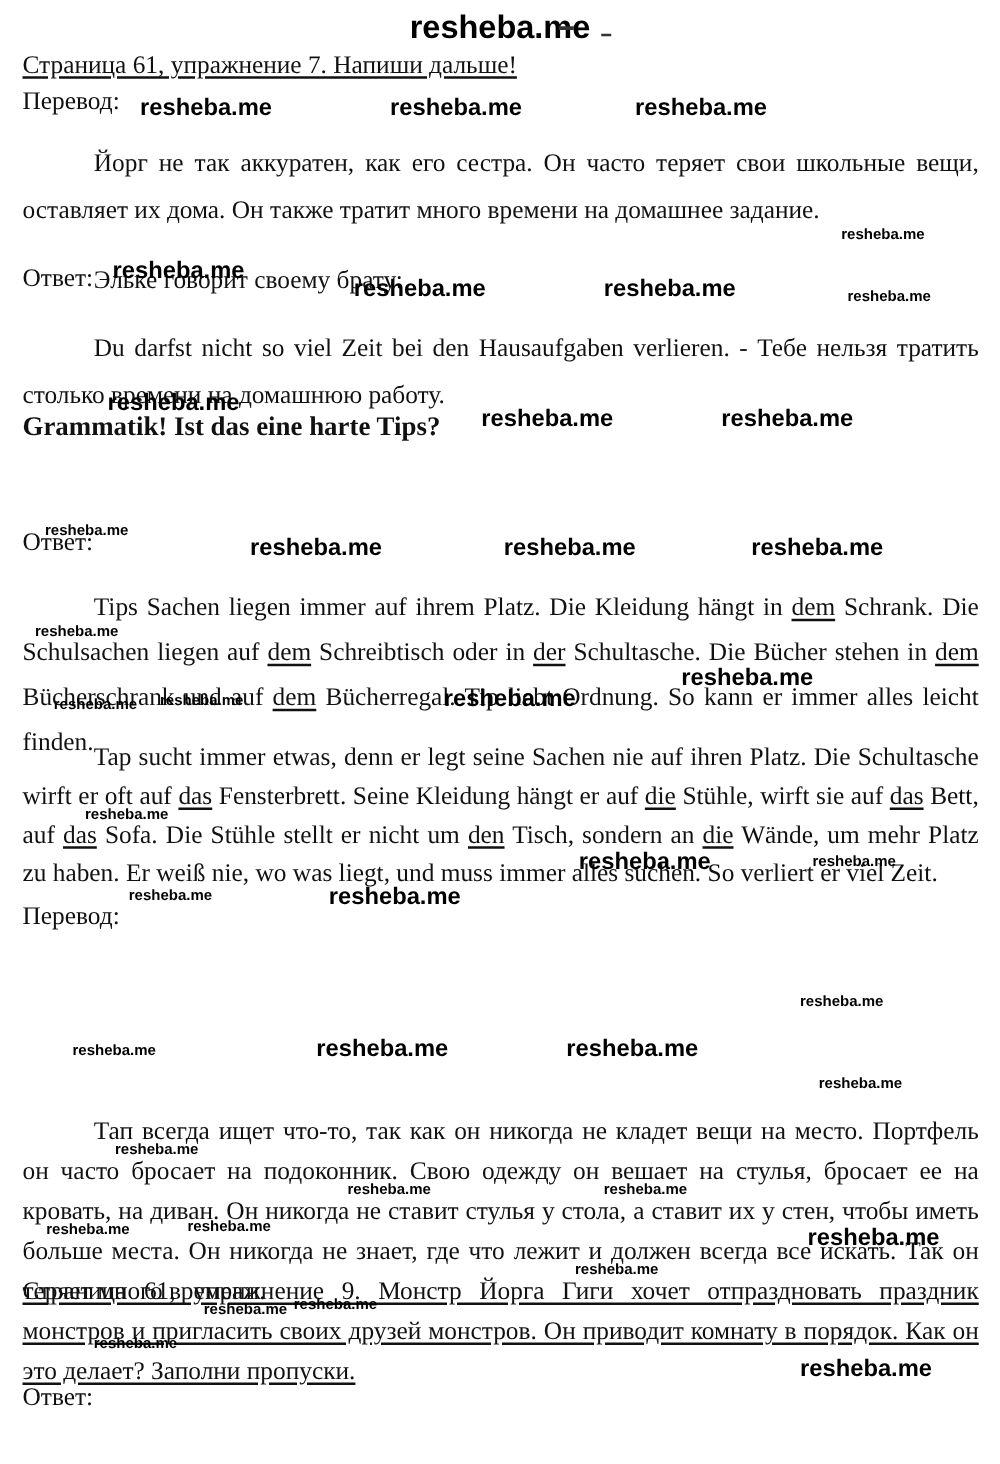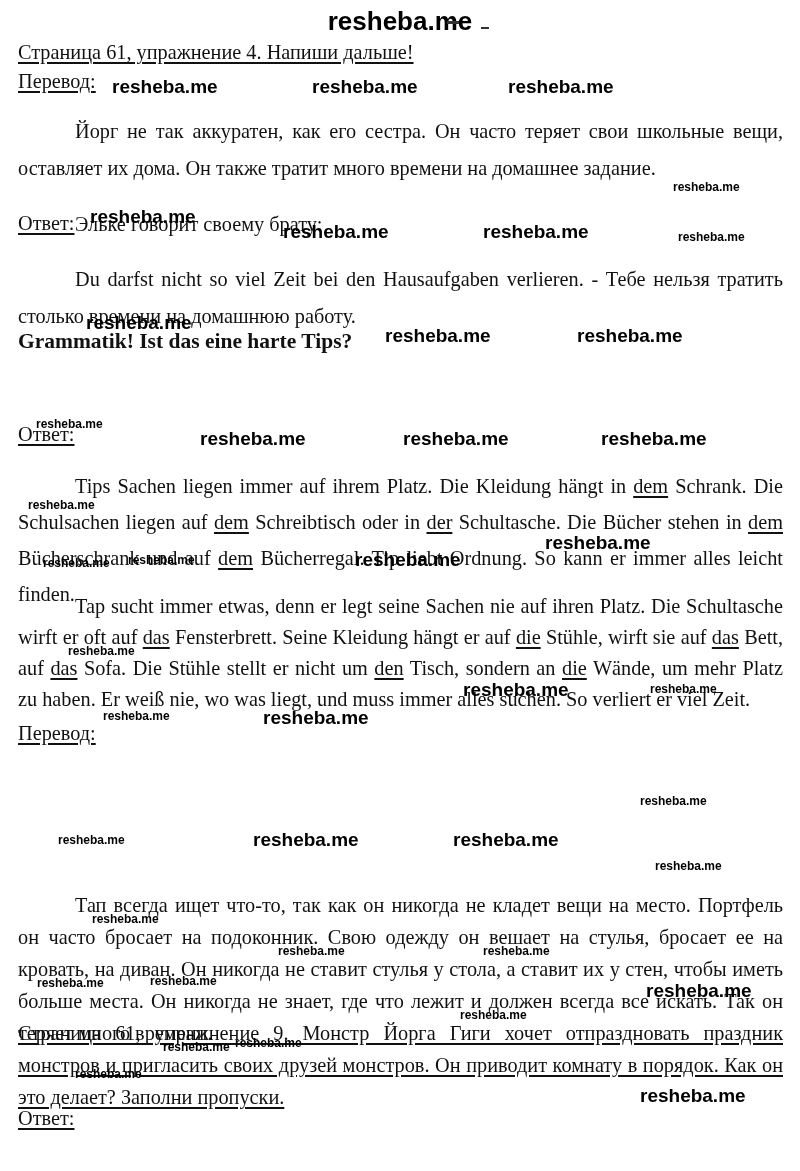--- a/index.html
+++ b/index.html
@@ -23,21 +23,21 @@
   .txt{
     left:18px;width:765px;
     font-size:20.3px;line-height:37px;
     text-align:justify;
   }
   .indent{text-indent:57px;}
   .ul{text-decoration:underline;text-decoration-thickness:1.6px;text-underline-offset:3px;}
   .label{
     left:18px;
     font-size:20.3px;line-height:25px;
-    text-decoration:underline;text-decoration-thickness:1.6px;text-underline-offset:3px;
+    text-decoration-thickness:1.6px;text-underline-offset:3px;
   }
   .h-ex6{top:39px;text-align:left;line-height:26px;}
   .perevod1{top:69px;}
   .p1{top:93px;}
   .p-elke{top:186px;text-align:left;}
   .otvet1{top:211px;}
   .p2{top:241px;}
   .grammatik{
     top:328px;left:18px;
     font-size:21.5px;font-weight:bold;line-height:26px;
@@ -71,21 +71,21 @@
 </style>
 </head>
 <body>
 
 <div class="page">
 
   <div class="abs site-title">resheba.me</div>
   <div class="abs artifact-bar" style="left:447px;top:21px;width:12px;height:3px;"></div>
   <div class="abs artifact-bar" style="left:481px;top:27px;width:8px;height:2px;"></div>
 
-  <div class="abs txt ul h-ex6">Страница 61, упражнение 4. Напиши дальше!</div>
+  <div class="abs txt ul h-ex6">Страница 61, упражнение 7. Напиши дальше!</div>
 
   <div class="abs label perevod1">Перевод:</div>
 
   <p class="abs txt indent p1">Йорг не так аккуратен, как его сестра. Он часто теряет свои школьные вещи, оставляет их дома. Он также тратит много времени на домашнее задание.</p>
 
   <p class="abs txt indent p-elke">Эльке говорит своему брату:</p>
 
   <div class="abs label otvet1">Ответ:</div>
 
   <p class="abs txt indent p2">Du darfst nicht so viel Zeit bei den Hausaufgaben verlieren. - Тебе нельзя тратить столько времени на домашнюю работу.</p>

